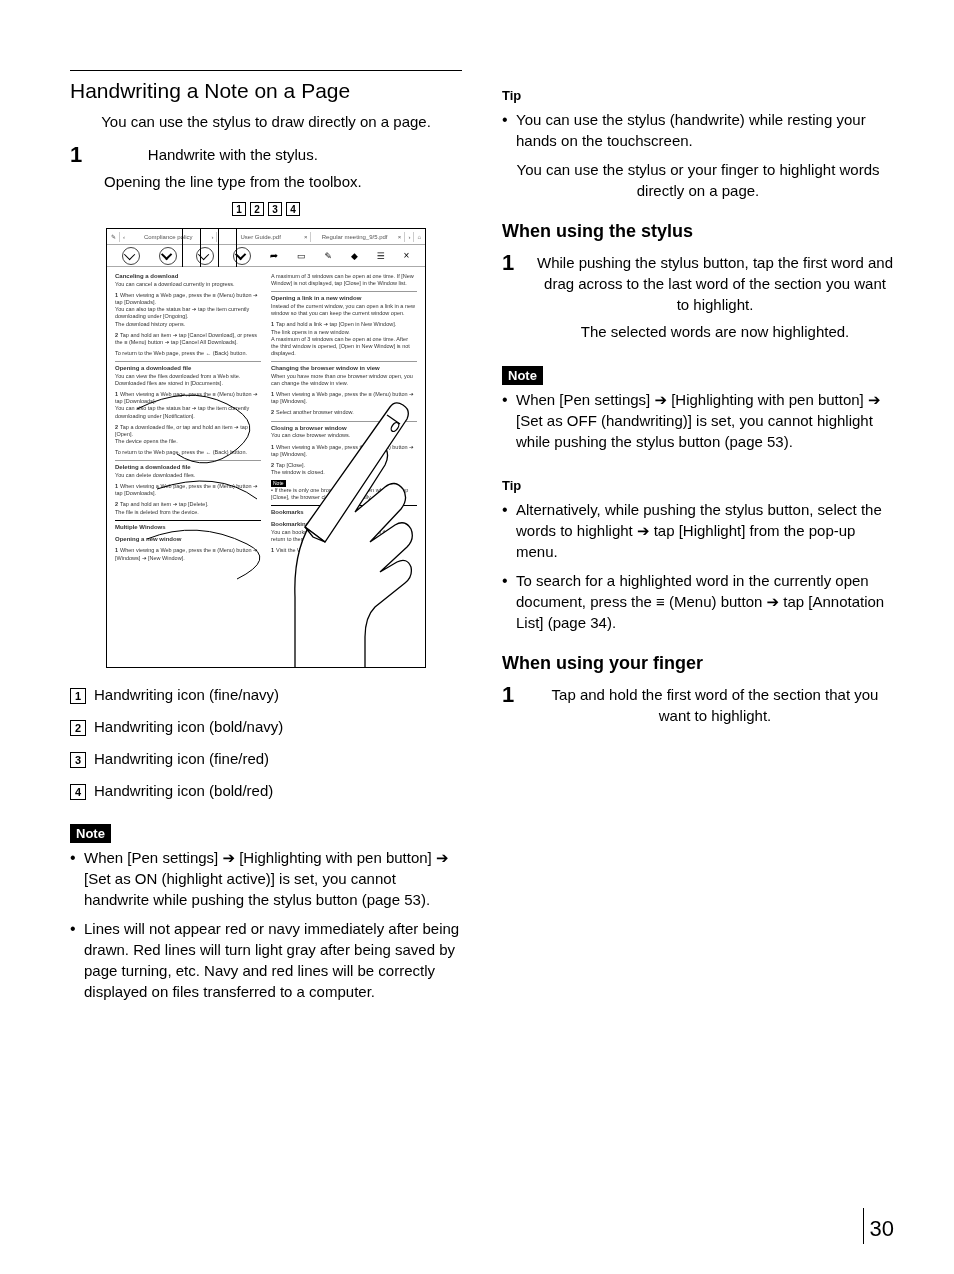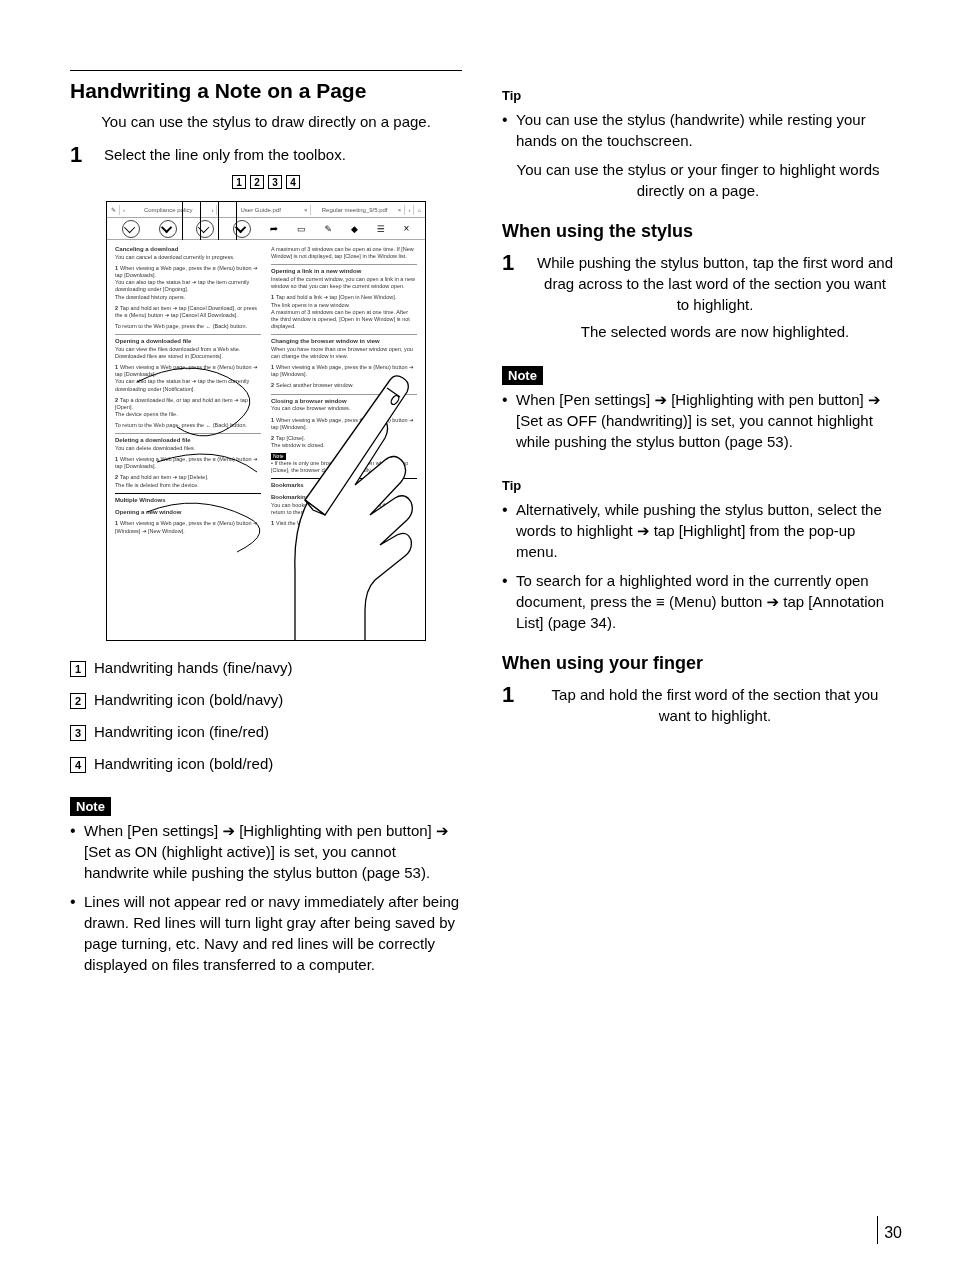--- a/index.html
+++ b/index.html
@@ -16,21 +16,21 @@
   .columns {
     display: flex;
     gap: 40px;
   }
   .col {
     flex: 1;
     min-width: 0;
   }
   h1 {
     font-size: 21px;
-    font-weight: bold;
+    font-weight: normal;
     border-top: 1px solid #000;
     padding-top: 8px;
     margin-bottom: 8px;
   }
   h2 {
     font-size: 18px;
     font-weight: bold;
     margin-top: 20px;
     margin-bottom: 10px;
   }
@@ -91,22 +91,22 @@
   ul.bullets > li::before {
     content: "•";
     position: absolute;
     left: 0;
     top: 0;
     font-size: 16px;
   }
   .page-number {
     position: absolute;
     bottom: 30px;
-    right: 52px;
-    font-size: 16px;
+    right: 60px;
+    font-size: 22px;
     border-left: 1.5px solid #000;
     padding-left: 6px;
     padding-top: 8px;
     padding-bottom: 2px;
   }
   .figure {
     border: 1px solid #000;
     margin: 12px auto 18px auto;
     width: 320px;
     height: 440px;
@@ -194,21 +194,22 @@
 
 <div class="columns">
 
   <div class="col">
     <h1>Handwriting a Note on a Page</h1>
     <p>You can use the stylus to draw directly on a page.</p>
 
     <div class="step">
       <div class="step-num">1</div>
       <div class="step-body">
-        <p>Select the line only from the toolbox.</p>
+        <p>Handwrite with the stylus.</p>
+        <p>Opening the line type from the toolbox.</p>
       </div>
     </div>
 
     
     <div class="fig-callouts">
       <span class="boxnum">1</span>
       <span class="boxnum">2</span>
       <span class="boxnum">3</span>
       <span class="boxnum">4</span>
     </div>
@@ -301,21 +302,21 @@
           <path d="M 70 130 L 78 140 L 90 145 Z" fill="#fff"></path>
         </g>
       </svg>
 
       <svg style="position:absolute;left:20px;top:150px;width:180px;height:260px;pointer-events:none;">
         <path d="M 10 30 Q 60 5 100 25 Q 140 45 110 70 Q 80 95 50 75 M 30 110 Q 90 90 130 120 M 20 160 Q 70 140 120 165 Q 150 180 110 200" fill="none" stroke="#000" stroke-width="1"></path>
       </svg>
     </div>
 
     
-    <div class="legend-line"><span class="boxnum">1</span><span>Handwriting hands (fine/navy)</span></div>
+    <div class="legend-line"><span class="boxnum">1</span><span>Handwriting icon (fine/navy)</span></div>
     <div class="legend-line"><span class="boxnum">2</span><span>Handwriting icon (bold/navy)</span></div>
     <div class="legend-line"><span class="boxnum">3</span><span>Handwriting icon (fine/red)</span></div>
     <div class="legend-line"><span class="boxnum">4</span><span>Handwriting icon (bold/red)</span></div>
 
     <div class="note-label">Note</div>
     <ul class="bullets">
       <li>When [Pen settings] ➔ [Highlighting with pen button] ➔ [Set as ON (highlight active)] is set, you cannot handwrite while pushing the stylus button (page 53).</li>
       <li>Lines will not appear red or navy immediately after being drawn. Red lines will turn light gray after being saved by page turning, etc. Navy and red lines will be correctly displayed on files transferred to a computer.</li>
     </ul>
   </div>

